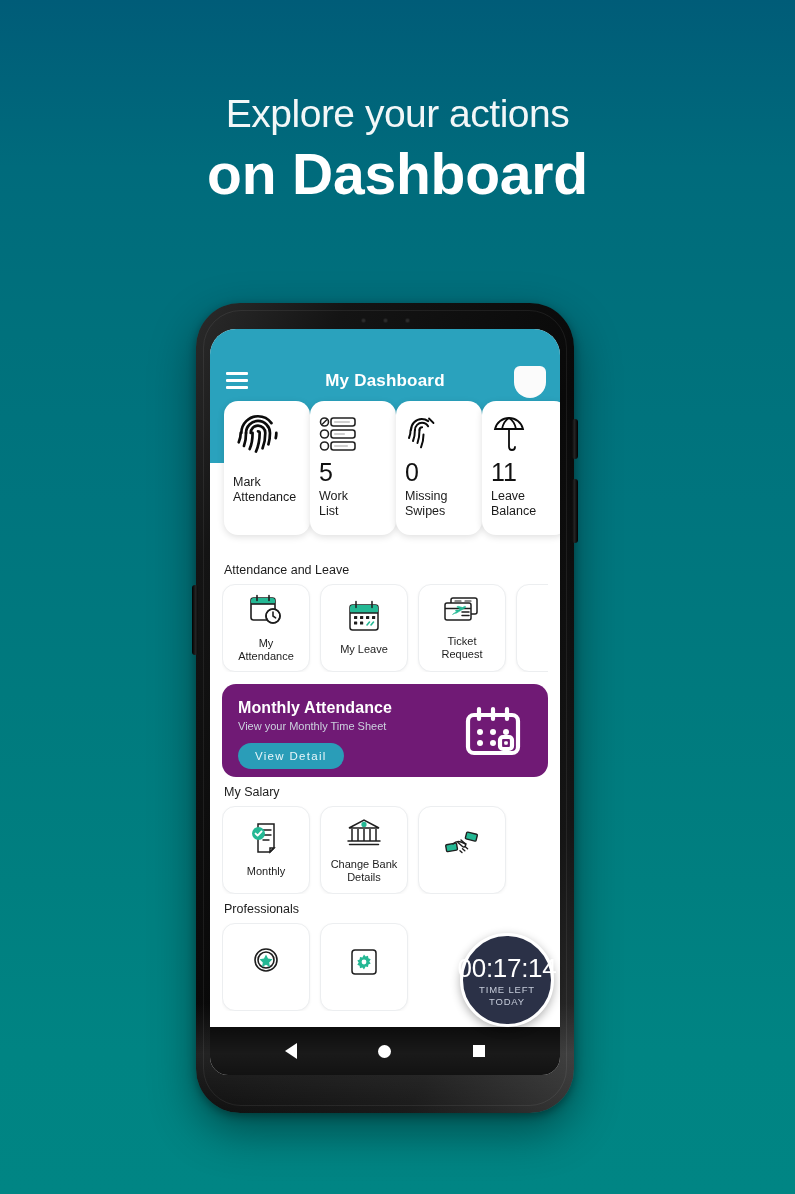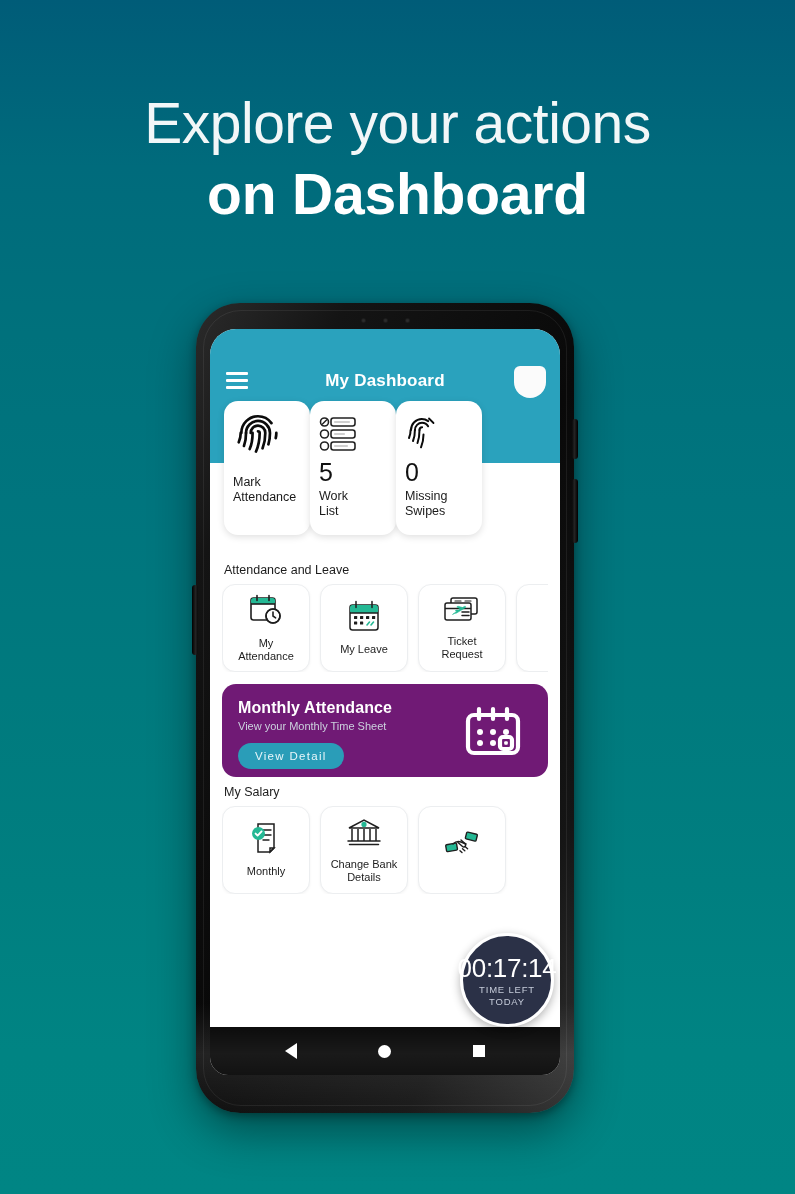--- a/index.html
+++ b/index.html
@@ -24,21 +24,21 @@
   
   .headline {
     position: absolute;
     top: 92px;
     left: 0;
     width: 795px;
     text-align: center;
     color: #ffffff;
   }
   .headline-line1 {
-    font-size: 57px;
+    font-size: 39px;
     font-weight: 300;
     letter-spacing: -0.5px;
     line-height: 1.12;
     color: #f2f7f8;
   }
   .headline-line2 {
     font-size: 57px;
     font-weight: 700;
     letter-spacing: -0.2px;
     line-height: 1.35;
@@ -455,20 +455,34 @@
               <path d="M24 4.5 28.5 9" stroke-width="1.8"></path>
             </svg>
           </div>
           <div class="stat-count">0</div>
           <div class="stat-label">
             <span>Missing</span><br>
             <span>Swipes</span>
           </div>
         </div>
 
+        <div class="stat-card">
+          <div class="stat-icon">
+            <svg width="40" height="40" viewBox="0 0 40 40" fill="none" stroke="#0b0b0b" stroke-width="1.8" stroke-linecap="round">
+              <path d="M4 15c1.5-6.5 7.5-11 14-11s12.5 4.5 14 11z"></path>
+              <path d="M18 15v18a3 3 0 0 0 6 0" stroke-width="1.8"></path>
+              <path d="M11 15c1-5 3.5-9 7-11 3.5 2 6 6 7 11"></path>
+            </svg>
+          </div>
+          <div class="stat-count">11</div>
+          <div class="stat-label">
+            <span>Leave</span><br>
+            <span>Balance</span>
+          </div>
+        </div>
       </div>
     </div>
 
     <div class="section">
       <div class="section-title">Attendance and Leave</div>
       <div class="tile-row">
 
         <div class="tile">
           <span>
             <svg width="36" height="34" viewBox="0 0 36 34" fill="none" stroke="#1e1e1e" stroke-width="1.6">
@@ -594,20 +608,47 @@
               <path d="M9 14c2-2 5-3 8-2l5 2" stroke-linecap="round"></path>
               <path d="M14 12.5l4.5 4c.8.7 2 .6 2.7-.2.7-.8.6-2-.2-2.7L17 10" stroke-linecap="round"></path>
               <path d="M21 16.5l2.6 2.3M18.5 18.8l2.3 2M16 20.8l2 1.8" stroke-linecap="round"></path>
             </svg>
           </span>
           <div class="tile-label"></div>
         </div>
       </div>
     </div>
 
+    <div class="section sec-pro">
+      <div class="section-title">Professionals</div>
+      <div class="tile-row">
+
+        <div class="tile">
+          <span>
+            <svg width="32" height="32" viewBox="0 0 32 32" fill="none" stroke="#1e1e1e" stroke-width="1.6">
+              <circle cx="16" cy="14" r="11"></circle>
+              <circle cx="16" cy="14" r="8"></circle>
+              <path d="M16 8.5l2 4.1 4.5.6-3.3 3.2.8 4.5-4-2.1-4 2.1.8-4.5L9.5 13.2l4.5-.6z" fill="#24b894" stroke="none"></path>
+            </svg>
+          </span>
+          <div class="tile-label"></div>
+        </div>
+
+        <div class="tile">
+          <span>
+            <svg width="32" height="32" viewBox="0 0 32 32" fill="none" stroke="#1e1e1e" stroke-width="1.5">
+              <rect x="4" y="4" width="24" height="24" rx="3"></rect>
+              <path d="M16 8.5l1.6 1.9 2.4-.6.4 2.5 2.3 1-1.4 2.1 1.4 2.1-2.3 1-.4 2.5-2.4-.6L16 23.5l-1.6-1.9-2.4.6-.4-2.5-2.3-1 1.4-2.1-1.4-2.1 2.3-1 .4-2.5 2.4.6z" fill="#24b894" stroke="none"></path>
+              <circle cx="16" cy="16" r="2.4" fill="#fff" stroke="none"></circle>
+            </svg>
+          </span>
+          <div class="tile-label"></div>
+        </div>
+      </div>
+    </div>
 
     <div class="nav-bar">
       <div class="nav-back"></div>
       <div class="nav-home"></div>
       <div class="nav-recent"></div>
     </div>
   </div>
 
   <div class="timer-badge">
     <div class="timer-value">00:17:14</div>

